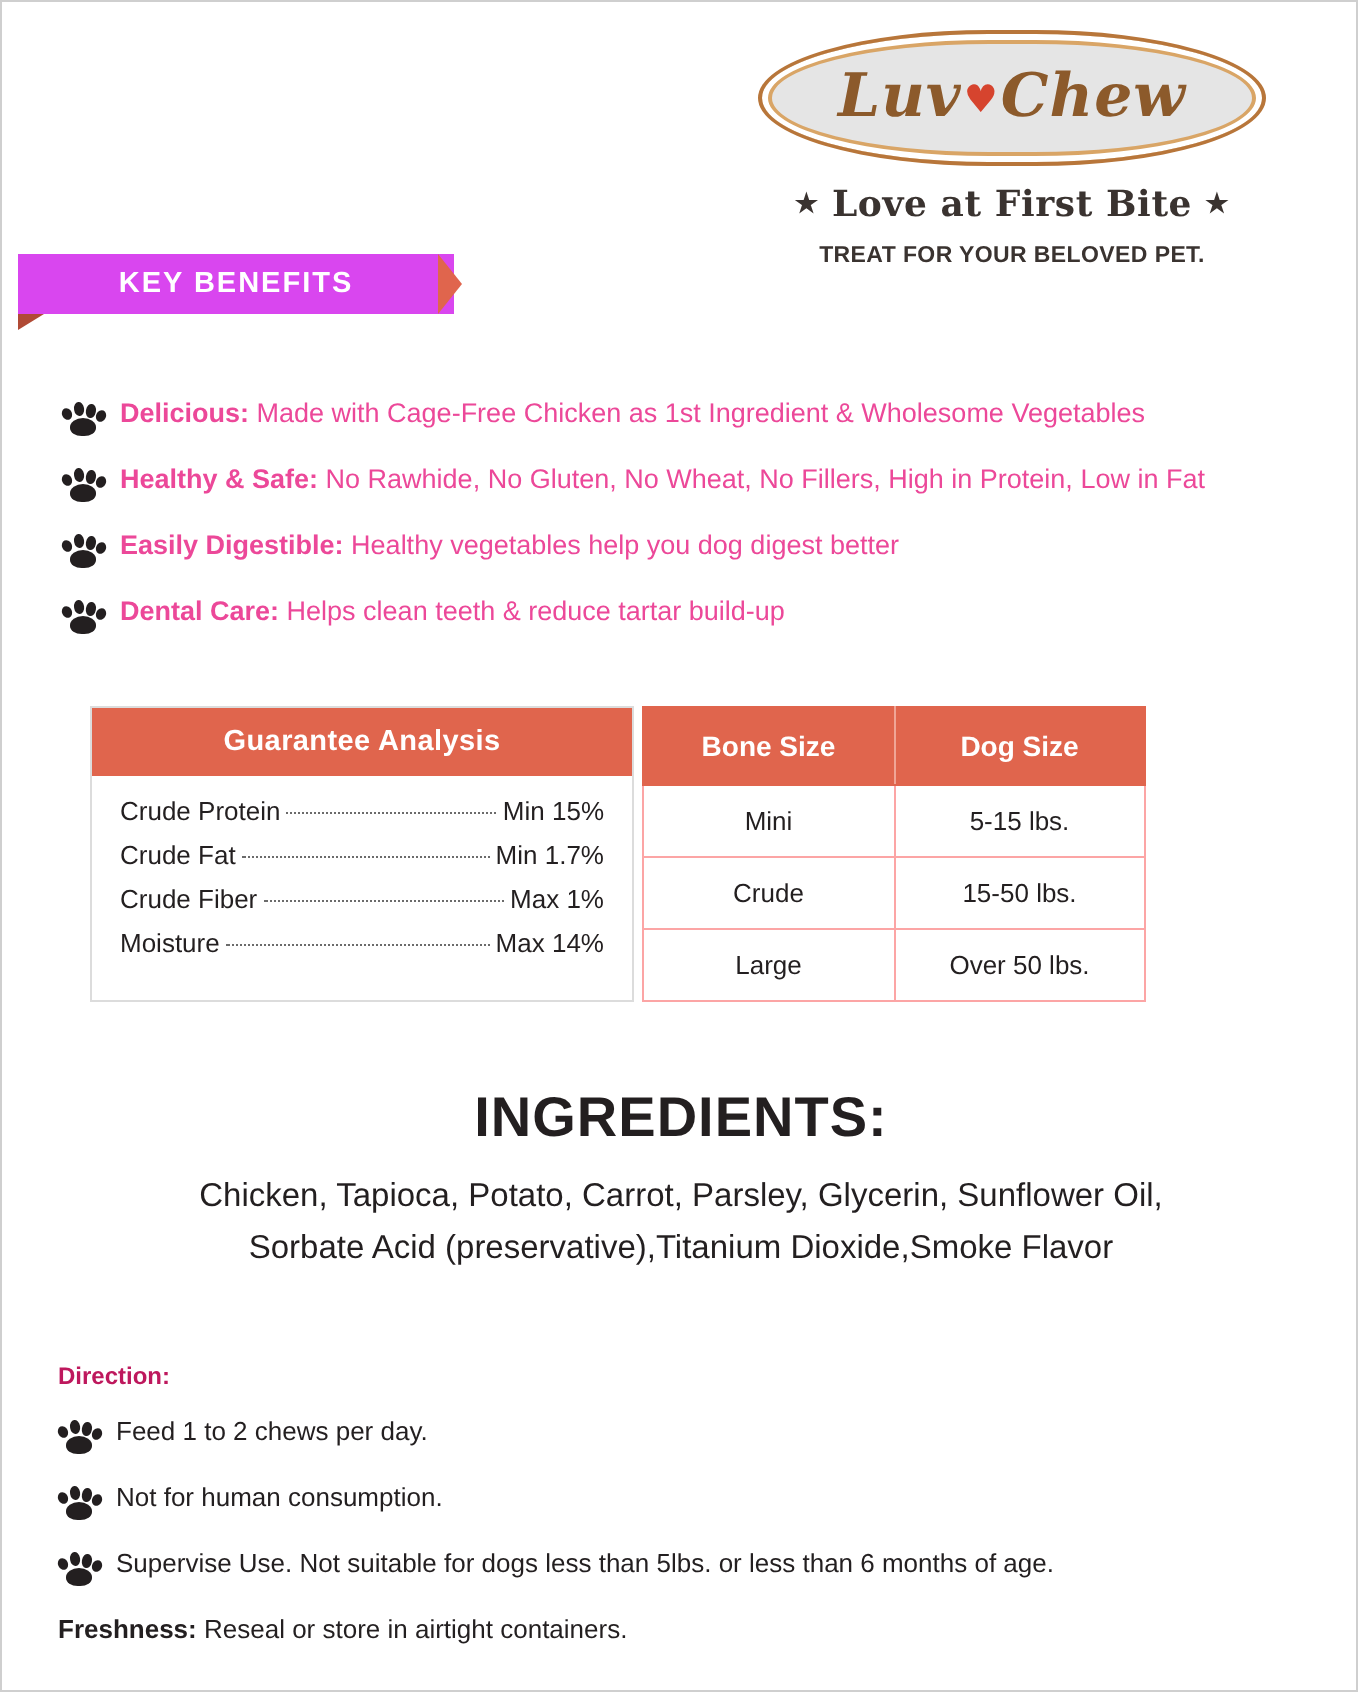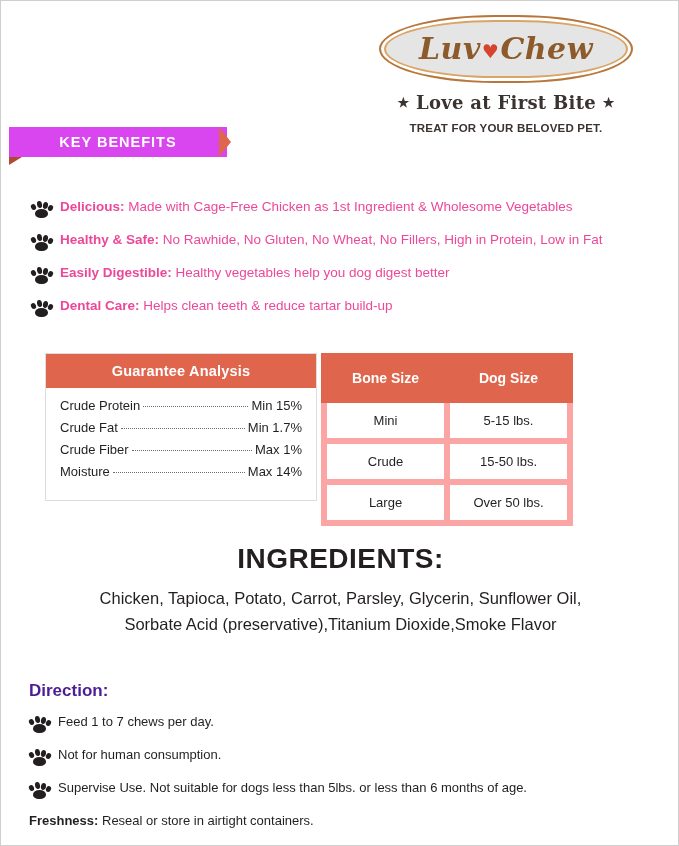--- a/index.html
+++ b/index.html
@@ -214,21 +214,21 @@
   }
   .grow .val { white-space: nowrap; }
 
   .sizes {
     position: absolute;
     left: 276px;
     top: 0;
     width: 252px;
   }
   .sizes td, .sizes th {
-    border: 6px solid #fca5a5;
+    border: 1px solid #fca5a5;
     text-align: center;
     font-size: 13px;
     padding: 10px 0;
     color: #231f20;
     width: 50%;
   }
   .sizes th {
     background: #e0654d;
     color: #ffffff;
     font-weight: bold;
@@ -262,24 +262,24 @@
   }
 
   
   .direction {
     position: absolute;
     top: 680px;
     left: 28px;
     width: 620px;
   }
   .dir-title {
-    font-size: 17px;
+    font-size: 12px;
     font-weight: bold;
     margin-bottom: 13px;
-    color: #4c1d95;
+    color: #be185d;
   }
   .dline {
     display: flex;
     align-items: flex-start;
     margin-bottom: 14px;
   }
   .dtext { font-size: 13px; line-height: 1.25; }
   .freshness {
     font-size: 13px;
     margin-top: 4px;
@@ -422,21 +422,21 @@
     <div class="dir-title">Direction:</div>
 
     <div class="dline">
       <span class="paw">
           <i class="p1"></i>
           <i class="p2"></i>
           <i class="p3"></i>
           <i class="p4"></i>
           <i class="pad"></i>
         </span>
-      <span class="dtext">Feed 1 to 7 chews per day.</span>
+      <span class="dtext">Feed 1 to 2 chews per day.</span>
     </div>
 
     <div class="dline">
       <span class="paw">
           <i class="p1"></i>
           <i class="p2"></i>
           <i class="p3"></i>
           <i class="p4"></i>
           <i class="pad"></i>
         </span>

